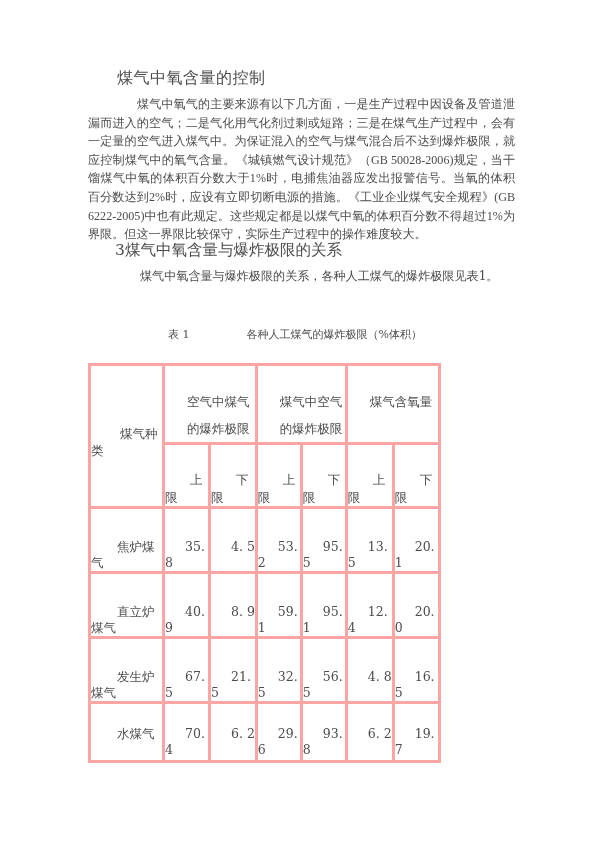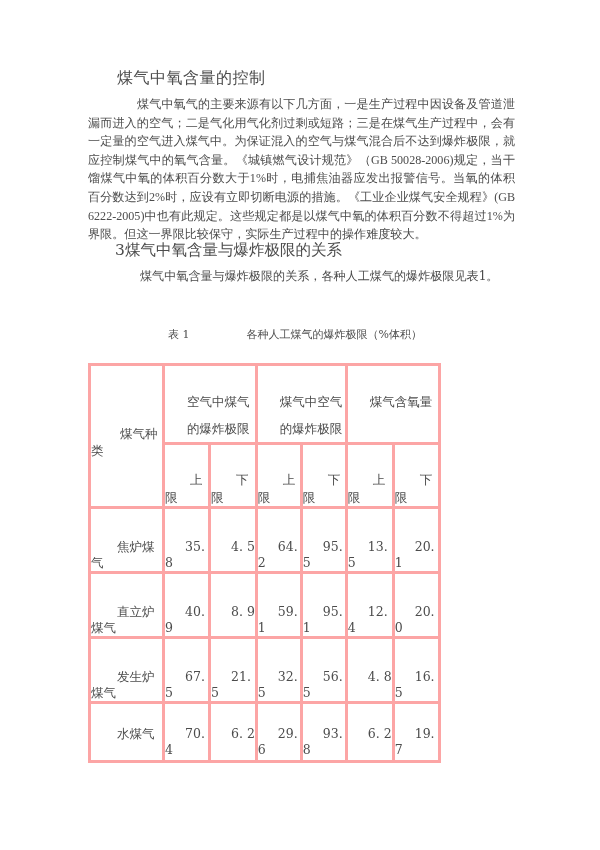--- a/index.html
+++ b/index.html
@@ -119,21 +119,21 @@
             <span class="l2">气</span>
           </td>
           <td class="val">
             <span class="l1">35.</span>
             <span class="l2">8</span>
           </td>
           <td class="val">
             <span class="l1">4. 5</span>
           </td>
           <td class="val">
-            <span class="l1">64.</span>
+            <span class="l1">53.</span>
             <span class="l2">2</span>
           </td>
           <td class="val">
             <span class="l1">95.</span>
             <span class="l2">5</span>
           </td>
           <td class="val">
             <span class="l1">13.</span>
             <span class="l2">5</span>
           </td>

